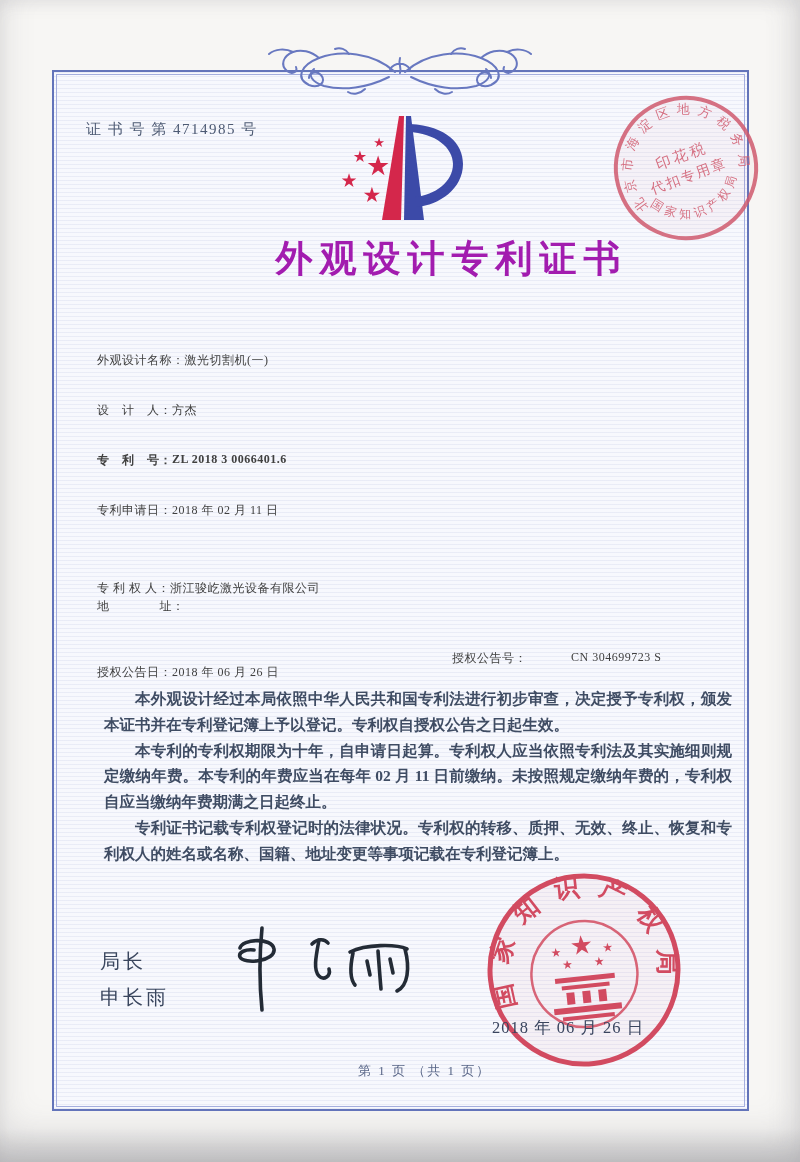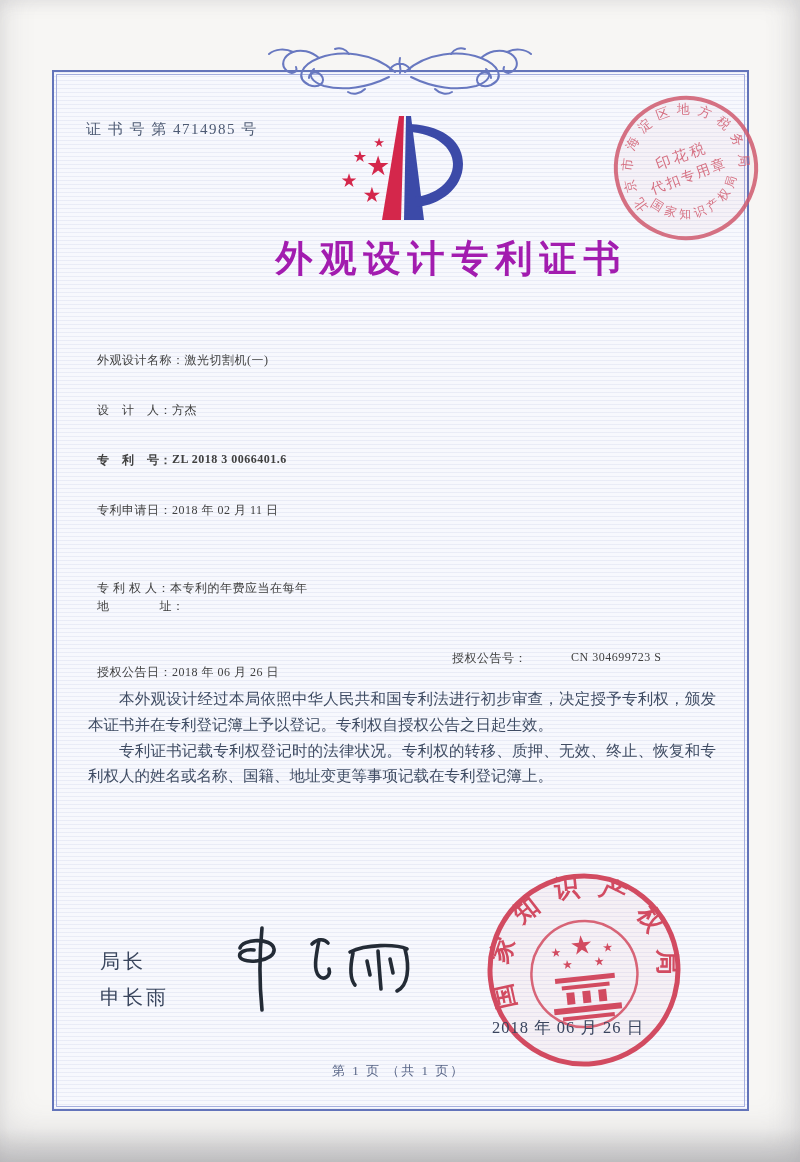--- a/index.html
+++ b/index.html
@@ -16,24 +16,24 @@
       repeating-linear-gradient(to bottom, rgba(148,158,205,.14) 0 1px, rgba(255,255,255,0) 1px 4px),
       #f7f8fd;
   }
   .frame-inner{position:absolute;inset:2px;border:1px solid #a4aede;pointer-events:none;}
   .abs{position:absolute;}
   .cert-no{left:86px;top:120px;font-size:15px;letter-spacing:1.5px;color:#4d5a73;white-space:pre;}
   .title{left:52px;top:234px;width:799px;text-align:center;font-size:37px;font-weight:700;letter-spacing:7px;color:#a21caf;}
   .field{display:flex;font-size:12px;color:#404040;letter-spacing:.5px;}
   .field .lbl{white-space:pre;}
   .field .val{white-space:pre-line;max-width:450px;}
-  .paras{left:88px;top:686px;width:628px;font-size:15.5px;line-height:25.8px;color:#3f4c63;text-align:justify;}
+  .paras{left:104px;top:686px;width:628px;font-size:15.5px;line-height:25.8px;color:#3f4c63;text-align:justify;font-weight:bold;}
   .paras p{margin:0;text-indent:2em;}
   .official{left:100px;font-size:20px;color:#3a465e;letter-spacing:3px;}
-  .footer{left:52px;top:1062px;width:693px;text-align:center;font-size:13px;color:#5a6788;letter-spacing:2px;}
+  .footer{left:52px;top:1062px;width:693px;text-align:center;font-size:13px;color:#5a6788;letter-spacing:2px;padding-left:26px;}
   .seal-date{left:492px;top:1017px;font-size:16.5px;color:#39445e;letter-spacing:1px;z-index:6;white-space:pre;}
   .sigsvg{left:200px;top:918px;z-index:5;}
   .sealsvg{left:484px;top:870px;z-index:4;opacity:.92;}
   .taxsvg{left:606px;top:88px;z-index:4;transform:rotate(-20deg);opacity:.85;}
   .logosvg{left:300px;top:102px;}
   .floursvg{left:255px;top:42px;z-index:3;}
   .shadow-bottom{left:0;bottom:0;width:800px;height:34px;background:linear-gradient(to bottom,rgba(100,100,108,0),rgba(100,100,108,.22));z-index:9;pointer-events:none;}
 </style>
 </head>
 <body>
@@ -101,36 +101,37 @@
   <div class="abs field" style="left:97px;top:452px;font-weight:bold;">
     <span class="lbl">专　利　号：</span>
     <span class="val">ZL 2018 3 0066401.6</span>
   </div>
   <div class="abs field" style="left:97px;top:502px;">
     <span class="lbl">专利申请日：</span>
     <span class="val">2018 年 02 月 11 日</span>
   </div>
   <div class="abs field" style="left:97px;top:552px;margin-top:28px;">
     <span class="lbl">专 利 权 人：</span>
-    <span class="val">本专利的年费应当在每年</span>
+    <span class="val">浙江骏屹激光设备有限公司</span>
   </div>
   <div class="abs field" style="left:97px;top:598px;">
     <span class="lbl">地　　　　址：</span>
   </div>
   <div class="abs field" style="left:97px;top:664px;">
     <span class="lbl">授权公告日：</span>
     <span class="val">2018 年 06 月 26 日</span>
   </div>
   <div class="abs field" style="left:452px;top:650px;gap:44px;">
     <span class="lbl">授权公告号：</span>
     <span class="val">CN 304699723 S</span>
   </div>
 
   <div class="abs paras">
     <p>本外观设计经过本局依照中华人民共和国专利法进行初步审查，决定授予专利权，颁发本证书并在专利登记簿上予以登记。专利权自授权公告之日起生效。</p>
+    <p>本专利的专利权期限为十年，自申请日起算。专利权人应当依照专利法及其实施细则规定缴纳年费。本专利的年费应当在每年 02 月 11 日前缴纳。未按照规定缴纳年费的，专利权自应当缴纳年费期满之日起终止。</p>
     <p>专利证书记载专利权登记时的法律状况。专利权的转移、质押、无效、终止、恢复和专利权人的姓名或名称、国籍、地址变更等事项记载在专利登记簿上。</p>
   </div>
 
   <div class="abs official" style="top:948px;">局长</div>
   <div class="abs official" style="top:984px;">申长雨</div>
 
   <svg class="abs sigsvg" width="230" height="100" viewBox="0 0 230 100">
     <g stroke="#232b36" stroke-width="3.6" fill="none" stroke-linecap="round" stroke-linejoin="round">
       <path d="M62,10 C60,30 59,62 62,92"></path>
       <path d="M40,30 C42,21 72,19 74,31 C76,43 44,47 40,39 C38,34 46,31 54,32"></path>

